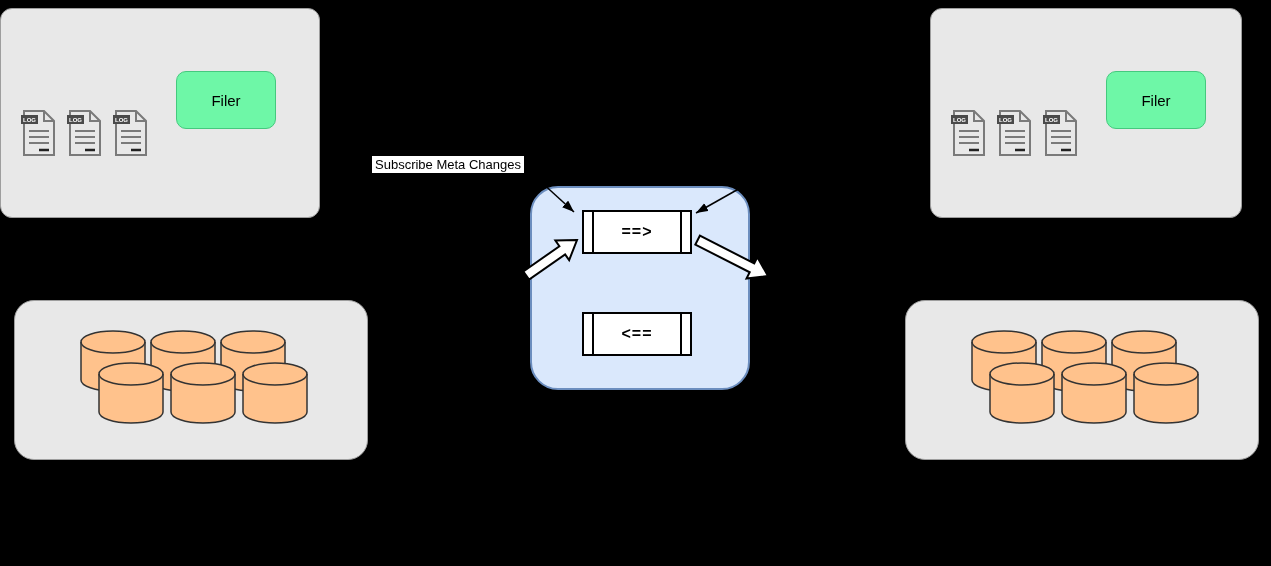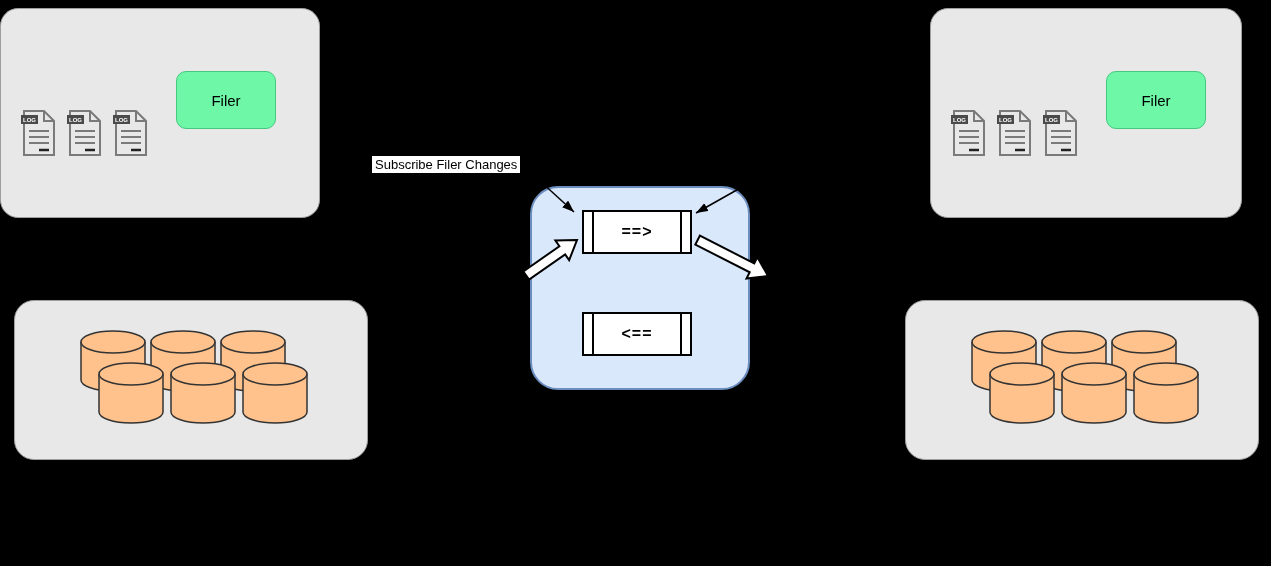--- a/index.html
+++ b/index.html
@@ -1,19 +1,19 @@
 <!DOCTYPE html>
 <html><head>
 <meta charset="utf-8">
 <style>
   * { margin:0; padding:0; box-sizing:border-box; }
   html,body { background:#000; font-family:"Liberation Sans", sans-serif; }
   #canvas { position:relative; width:1271px; height:566px; background:#000000; overflow:hidden; }
 
-  .cluster { position:absolute; background:#e8e8e8; border:1px solid #9e9e9e; border-radius:18px; }
+  .cluster { position:absolute; background:#e8e8e8; border:1px solid #9e9e9e; border-radius:12px; }
   #cluster-top-left  { left:0;     top:8px; width:320px; height:210px; }
   #cluster-top-right { left:930px; top:8px; width:312px; height:210px; }
 
   .filer { position:absolute; left:175px; top:62px; width:100px; height:58px;
            background:#6ef7a7; border:1px solid #45c97e; border-radius:10px;
            display:flex; align-items:center; justify-content:center;
            font-size:15px; color:#000; }
 
   .log-row { position:absolute; left:20px; top:100px; display:flex; gap:10px; }
   .log-icon { display:block; }
@@ -128,21 +128,21 @@
 
   <div class="queue-box">
     <div class="process" id="proc-forward">
       <span>==&gt;</span>
     </div>
     <div class="process" id="proc-backward">
       <span>&lt;==</span>
     </div>
   </div>
 
-  <div class="subscribe-label">Subscribe Filer Changes</div>
+  <div class="subscribe-label">Subscribe Meta Changes</div>
 
   <svg id="arrow-layer" width="1271" height="566">
     <defs>
       <marker id="arr" markerWidth="10" markerHeight="8" refX="8" refY="3" orient="auto">
         <path d="M0,0 L8,3 L0,6 z" fill="#000"></path>
       </marker>
     </defs>
 
     <line x1="528" y1="170" x2="574" y2="212" stroke="#000" stroke-width="1.5" marker-end="url(#arr)"></line>
 

